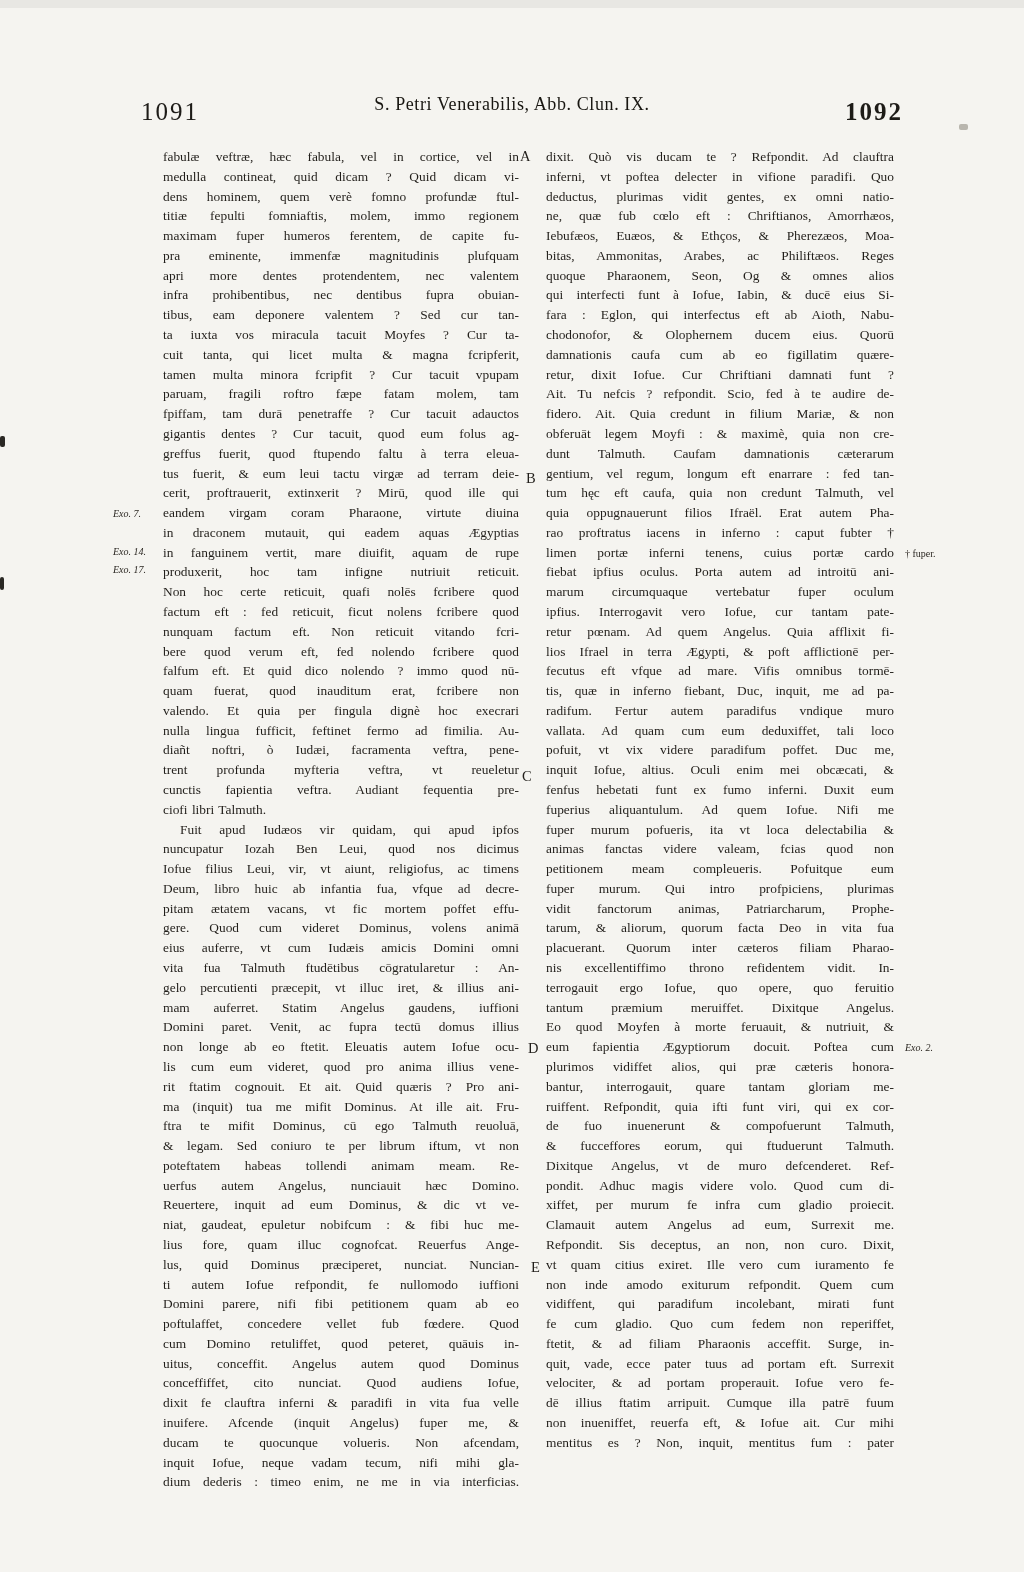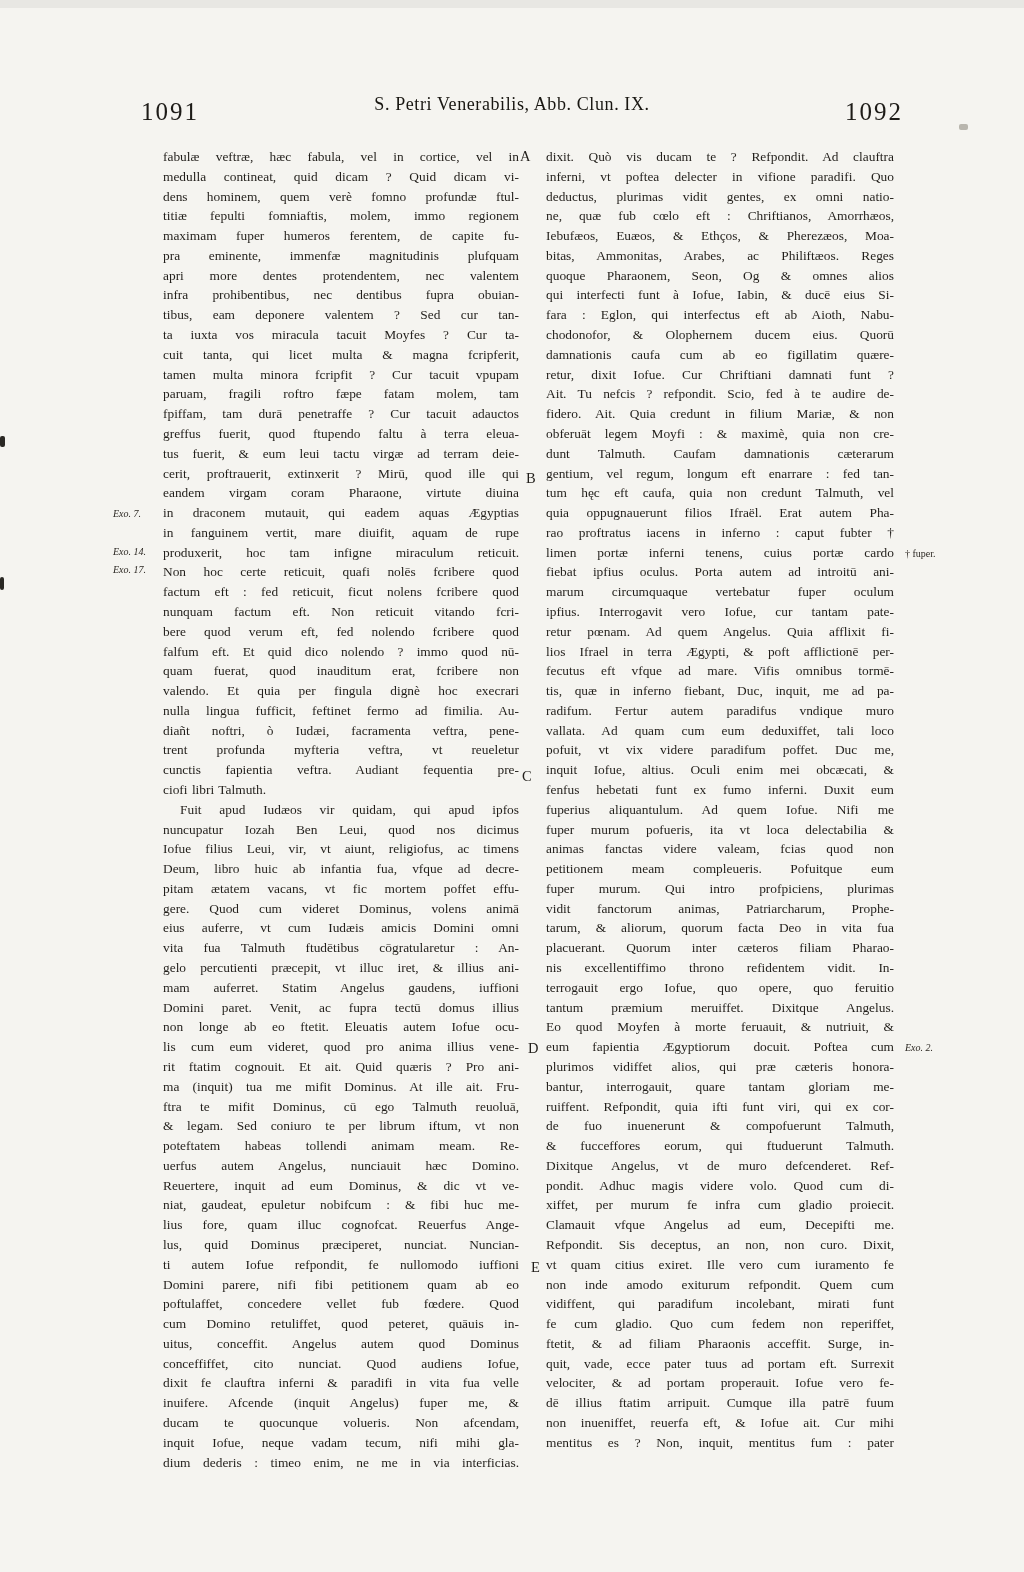--- a/index.html
+++ b/index.html
@@ -42,21 +42,21 @@
   .speck-2{left:0;top:569px;width:4px;height:13px;}
   .speck-3{left:959px;top:116px;width:9px;height:6px;background:#b9b6ae;}
 </style>
 </head>
 <body>
 
 <div class="page">
 
   <div class="pagehead-num" style="left:141px;">1091</div>
   <div class="pagehead-title">S. Petri Venerabilis, Abb. Clun. IX.</div>
-  <div class="pagehead-num" style="left:845px;">1092</div>
+  <div class="pagehead-num" style="left:845px;font-weight:bold;">1092</div>
 
   <div class="margin-notes-left">
     <div class="margin-note italic" style="top:500px;">Exo. 7.</div>
     <div class="margin-note italic" style="top:538px;">Exo. 14.</div>
     <div class="margin-note italic" style="top:556px;">Exo. 17.</div>
   </div>
 
   <div>
     <div class="gutter-letter" style="left:520px;top:140px;">A</div>
     <div class="gutter-letter" style="left:526px;top:462px;">B</div>
@@ -78,27 +78,28 @@
       <div class="line">maximam fuper humeros ferentem, de capite fu-</div>
       <div class="line">pra eminente, immenfæ magnitudinis plufquam</div>
       <div class="line">apri more dentes protendentem, nec valentem</div>
       <div class="line">infra prohibentibus, nec dentibus fupra obuian-</div>
       <div class="line">tibus, eam deponere valentem ? Sed cur tan-</div>
       <div class="line">ta iuxta vos miracula tacuit Moyfes ? Cur ta-</div>
       <div class="line">cuit tanta, qui licet multa &amp; magna fcripferit,</div>
       <div class="line">tamen multa minora fcripfit ? Cur tacuit vpupam</div>
       <div class="line">paruam, fragili roftro fæpe fatam molem, tam</div>
       <div class="line">fpiffam, tam durā penetraffe ? Cur tacuit adauctos</div>
+      <div class="line">gigantis dentes ? Cur tacuit, quod eum folus ag-</div>
       <div class="line">greffus fuerit, quod ftupendo faltu à terra eleua-</div>
       <div class="line">tus fuerit, &amp; eum leui tactu virgæ ad terram deie-</div>
       <div class="line">cerit, proftrauerit, extinxerit ? Mirū, quod ille qui</div>
       <div class="line">eandem virgam coram Pharaone, virtute diuina</div>
       <div class="line">in draconem mutauit, qui eadem aquas Ægyptias</div>
       <div class="line">in fanguinem vertit, mare diuifit, aquam de rupe</div>
-      <div class="line">produxerit, hoc tam infigne miraculum reticuit.</div>
+      <div class="line">produxerit, hoc tam infigne nutriuit reticuit.</div>
       <div class="line">Non hoc certe reticuit, quafi nolēs fcribere quod</div>
       <div class="line">factum eft : fed reticuit, ficut nolens fcribere quod</div>
       <div class="line">nunquam factum eft. Non reticuit vitando fcri-</div>
       <div class="line">bere quod verum eft, fed nolendo fcribere quod</div>
       <div class="line">falfum eft. Et quid dico nolendo ? immo quod nū-</div>
       <div class="line">quam fuerat, quod inauditum erat, fcribere non</div>
       <div class="line">valendo. Et quia per fingula dignè hoc execrari</div>
       <div class="line">nulla lingua fufficit, feftinet fermo ad fimilia. Au-</div>
       <div class="line">diañt noftri, ò Iudæi, facramenta veftra, pene-</div>
       <div class="line">trent profunda myfteria veftra, vt reueletur</div>
@@ -188,21 +189,21 @@
       <div class="line">Eo quod Moyfen à morte feruauit, &amp; nutriuit, &amp;</div>
       <div class="line">eum fapientia Ægyptiorum docuit. Poftea cum</div>
       <div class="line">plurimos vidiffet alios, qui præ cæteris honora-</div>
       <div class="line">bantur, interrogauit, quare tantam gloriam me-</div>
       <div class="line">ruiffent. Refpondit, quia ifti funt viri, qui ex cor-</div>
       <div class="line">de fuo inuenerunt &amp; compofuerunt Talmuth,</div>
       <div class="line">&amp; fucceffores eorum, qui ftuduerunt Talmuth.</div>
       <div class="line">Dixitque Angelus, vt de muro defcenderet. Ref-</div>
       <div class="line">pondit. Adhuc magis videre volo. Quod cum di-</div>
       <div class="line">xiffet, per murum fe infra cum gladio proiecit.</div>
-      <div class="line">Clamauit vfque Angelus ad eum, Decepifti me.</div>
+      <div class="line">Clamauit autem Angelus ad eum, Surrexit me.</div>
       <div class="line">Refpondit. Sis deceptus, an non, non curo. Dixit,</div>
       <div class="line">vt quam citius exiret. Ille vero cum iuramento fe</div>
       <div class="line">non inde amodo exiturum refpondit. Quem cum</div>
       <div class="line">vidiffent, qui paradifum incolebant, mirati funt</div>
       <div class="line">fe cum gladio. Quo cum fedem non reperiffet,</div>
       <div class="line">ftetit, &amp; ad filiam Pharaonis acceffit. Surge, in-</div>
       <div class="line">quit, vade, ecce pater tuus ad portam eft. Surrexit</div>
       <div class="line">velociter, &amp; ad portam properauit. Iofue vero fe-</div>
       <div class="line">dē illius ftatim arripuit. Cumque illa patrē fuum</div>
       <div class="line">non inueniffet, reuerfa eft, &amp; Iofue ait. Cur mihi</div>

